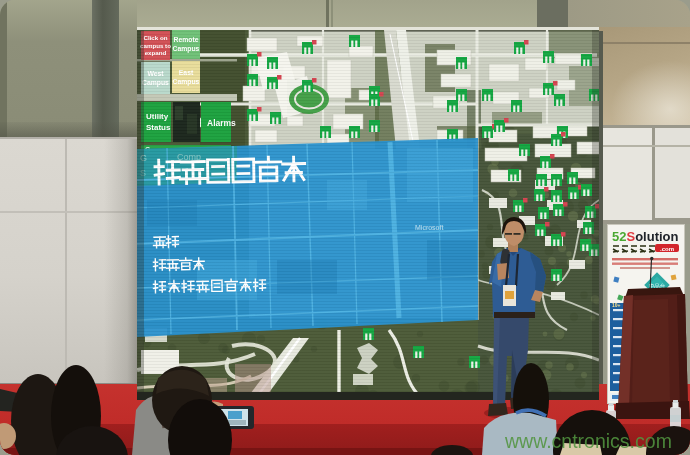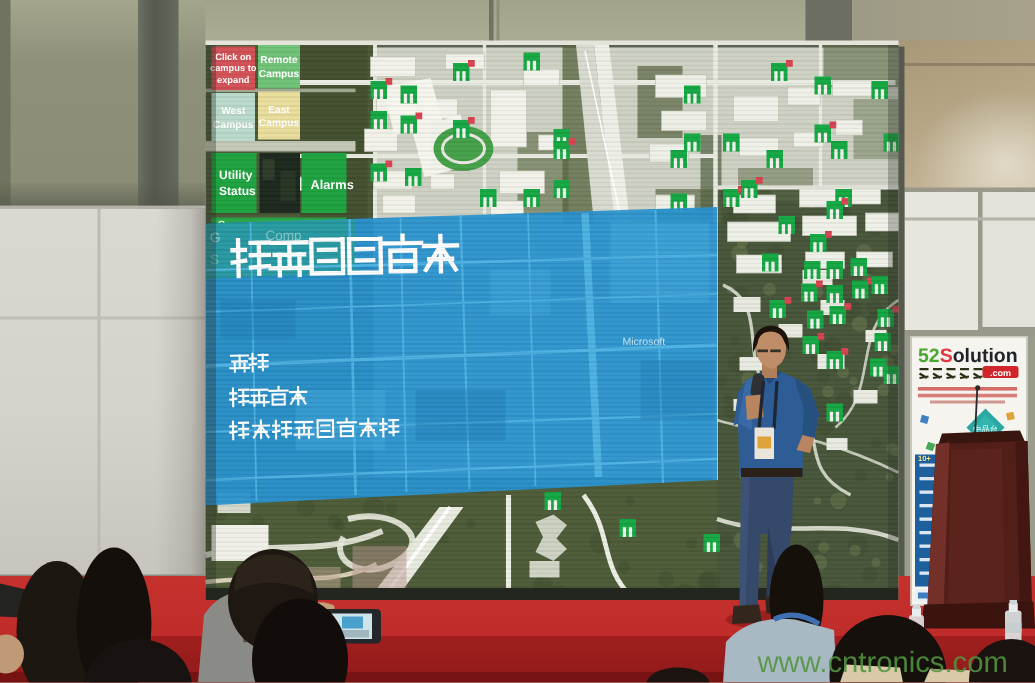--- a/index.html
+++ b/index.html
@@ -1,17 +1,17 @@
 <!DOCTYPE html>
 <html><head>
 <meta charset="utf-8">
 <style>
   html,body{margin:0;padding:0;}
   body{width:690px;height:455px;overflow:hidden;background:#9a9c8c;font-family:"Liberation Sans",sans-serif;}
-  #scene{position:relative;width:690px;height:455px;overflow:hidden;}
+  #scene{position:relative;width:690px;height:455px;overflow:hidden;border-radius:15px;}
   .abs{position:absolute;}
 </style>
 </head>
 <body>
 <div id="scene">
 
 <div class="abs" style="left:0;top:0;width:690px;height:40px;background:linear-gradient(180deg,#a2a38b 0%,#aeb096 100%);"></div>
 
 <div class="abs" style="left:0;top:0;width:137px;height:138px;background:linear-gradient(180deg,#a3a58c 0%,#8e907a 30%,#8a8c76 100%);"></div>
 

